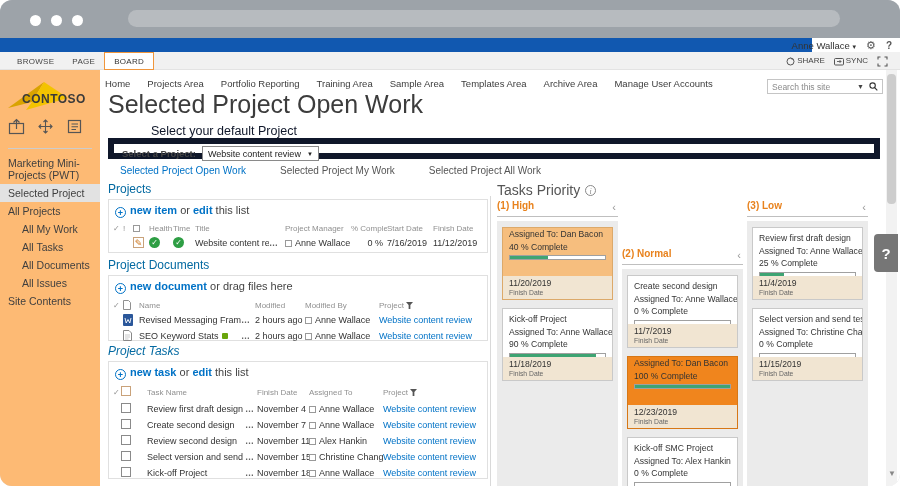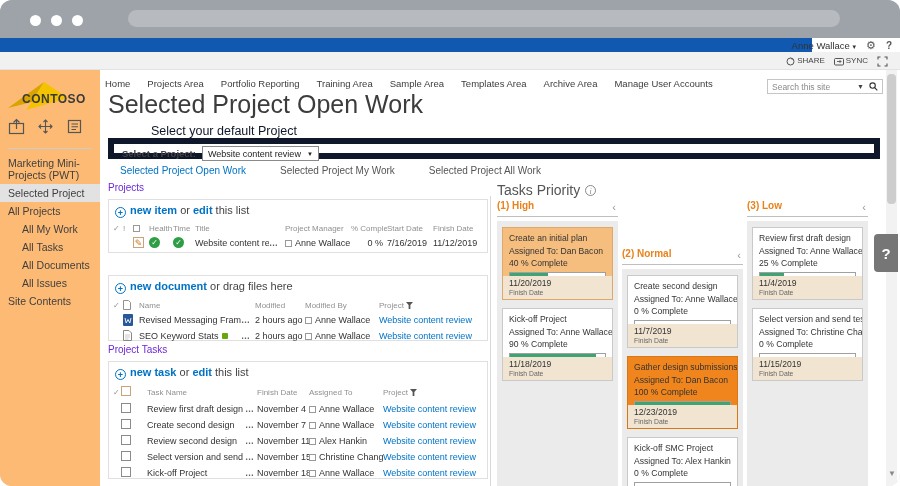--- a/index.html
+++ b/index.html
@@ -49,21 +49,21 @@
 
   .dp-heading { position:absolute; left:17px; top:54px; font-size:12.5px; color:#0f172a;margin-left:34px; }
   .dp-box { position:absolute; left:8px; top:68px; width:772px; height:21px; border:6px solid #0f172a; }
   .dp-label { position:absolute; left:8px; top:4px; font-size:9.5px; font-weight:bold; color:#444; }
   .dp-select { position:absolute; left:88px; top:2px; height:15px; border:1px solid #8a8a8a; background:#fff; font-size:9px; color:#222; display:flex; align-items:center; padding:0 5px; gap:6px; }
 
   .view-tabs { position:absolute; left:20px; top:95px; display:flex; gap:34px; font-size:10px; }
   .view-tab { color:#555; cursor:pointer; }
   .view-tab.active { color:#0072c6; }
 
-  .sec-heading { position:absolute; font-size:10px; color:#6d28d9; }
+  .sec-heading { position:absolute; font-size:12px; color:#0369a1; }
   .listbox { position:absolute; left:8px; width:380px; border:1px solid #e0e0e0; background:#fff; }
   .toolbar { padding:4px 6px 3px; font-size:11px; color:#444; }
   .toolbar a { color:#0072c6; text-decoration:none; font-weight:bold; cursor:pointer; }
   .plus-ic { display:inline-block; width:11px; height:11px; border:1px solid #0072c6; border-radius:50%; color:#0072c6; font-size:9px; line-height:10px; text-align:center; margin-right:4px; vertical-align:-2px; font-weight:bold; }
   .lrow { display:flex; align-items:center; padding:2px 4px; font-size:9px; color:#333; }
   .lrow.hdr { font-size:8px; color:#909090; padding-top:3px; }
   .cell { white-space:nowrap; overflow:hidden; }
   .link { color:#0072c6; cursor:pointer; }
   .dots { color:#666; font-weight:bold; letter-spacing:1px; }
   .cbx { display:inline-block; width:7px; height:7px; border:1px solid #999; background:#fff; margin-right:3px; vertical-align:-1px; }
@@ -125,20 +125,25 @@
   <div class="suitebar">
     <div class="suitebar-blue"></div>
     <div class="userarea">
       <span><span>Anne Wallace</span> <span class="caret" style="font-size:7px">▾</span></span>
       <span class="gear">⚙</span>
       <span class="help">?</span>
     </div>
   </div>
 
   <div class="ribbon">
+    <div class="rtabs">
+      <div class="rtab">BROWSE</div>
+      <div class="rtab">PAGE</div>
+      <div class="rtab active">BOARD</div>
+    </div>
     <div class="ractions">
       <span><span class="ic">
             <svg width="9" height="9" viewBox="0 0 9 9">
               <circle cx="4.5" cy="4.5" r="3.5" fill="none" stroke="#555" stroke-width="1"></circle>
               <path d="M4.5 1 L6.5 2.5" stroke="#555" fill="none"></path>
             </svg>
           </span><span>SHARE</span></span>
       <span><span class="ic">
             <svg width="10" height="9" viewBox="0 0 10 9">
               <rect x="0.5" y="1.5" width="9" height="6.5" rx="1" fill="none" stroke="#555"></rect>
@@ -257,20 +262,21 @@
         <span class="cell p-c5"><span class="gcheck">✓</span></span>
         <span class="cell p-title">Website content review</span>
         <span class="cell p-dots dots">…</span>
         <span class="cell p-mgr"><span class="cbx"></span><span>Anne Wallace</span></span>
         <span class="cell p-pct">0 %</span>
         <span class="cell p-start">7/16/2019</span>
         <span class="cell p-fin">11/12/2019</span>
       </div>
     </div>
 
+    <div class="sec-heading" style="left:8px; top:188px;">Project Documents</div>
     <div class="listbox" style="top:205px; height:66px;">
       <div class="toolbar">
         <span class="plus-ic">+</span><a>new document</a><span> or drag files here</span>
       </div>
       <div class="lrow hdr">
         <span class="cell d-c1 gray">✓</span>
         <span class="cell d-ic">
             <svg width="8" height="10" viewBox="0 0 8 10">
               <path d="M0.5 0.5 H5.5 L7.5 2.5 V9.5 H0.5 Z" fill="none" stroke="#909090"></path>
             </svg>
@@ -306,21 +312,21 @@
             </svg>
           </span>
         <span class="cell d-name"><span>SEO Keyword Stats</span><span class="newbadge"></span></span>
         <span class="cell d-dots dots">…</span>
         <span class="cell d-mod">2 hours ago</span>
         <span class="cell d-by"><span class="cbx"></span><span>Anne Wallace</span></span>
         <span class="cell d-proj link">Website content review</span>
       </div>
     </div>
 
-    <div class="sec-heading" style="left:8px; top:274px;">Project Tasks</div>
+    <div class="sec-heading" style="left:8px; top:274px;font-style:italic;">Project Tasks</div>
     <div class="listbox" style="top:291px; height:118px;">
       <div class="toolbar">
         <span class="plus-ic">+</span><a>new task</a><span> or </span><a>edit</a><span> this list</span>
       </div>
       <div class="lrow hdr">
         <span class="cell t-c1 gray">✓</span>
         <span class="cell t-cb"><span class="bigcbx" style="border-color:#c9a27a;"></span></span>
         <span class="cell t-name">Task Name</span>
         <span class="cell t-dots"></span>
         <span class="cell t-fin">Finish Date</span>
@@ -376,21 +382,20 @@
       </div>
     </div>
 
     <div class="vdivider"></div>
     <div class="kb-heading"><span>Tasks Priority</span><span class="info-ic">i</span></div>
 
     <div class="kcol" style="left:397px;">
       <div class="kcol-hdr"><span>(1) High</span><span class="chev">‹</span></div>
       <div class="kcol-body">
         <div class="card light-orange">
-          <div class="c-title">Create an initial plan</div>
           <div class="c-line">Assigned To: Dan Bacon</div>
           <div class="c-line">40 % Complete</div>
           <div class="c-bar">
               <div class="c-fill" style="width: 40%;"></div>
             </div>
           <div class="c-foot">
               <div class="c-date">11/20/2019</div>
               <div class="c-datelabel">Finish Date</div>
             </div>
         </div>
@@ -418,21 +423,20 @@
           <div class="c-line">0 % Complete</div>
           <div class="c-bar">
               <div class="c-fill" style="width: 0%;"></div>
             </div>
           <div class="c-foot">
               <div class="c-date">11/7/2019</div>
               <div class="c-datelabel">Finish Date</div>
             </div>
         </div>
         <div class="card strong-orange">
-          <div class="c-title">Gather design submissions</div>
           <div class="c-line">Assigned To: Dan Bacon</div>
           <div class="c-line">100 % Complete</div>
           <div class="c-bar">
               <div class="c-fill" style="width: 100%;"></div>
             </div>
           <div class="c-foot">
               <div class="c-date">12/23/2019</div>
               <div class="c-datelabel">Finish Date</div>
             </div>
         </div>

